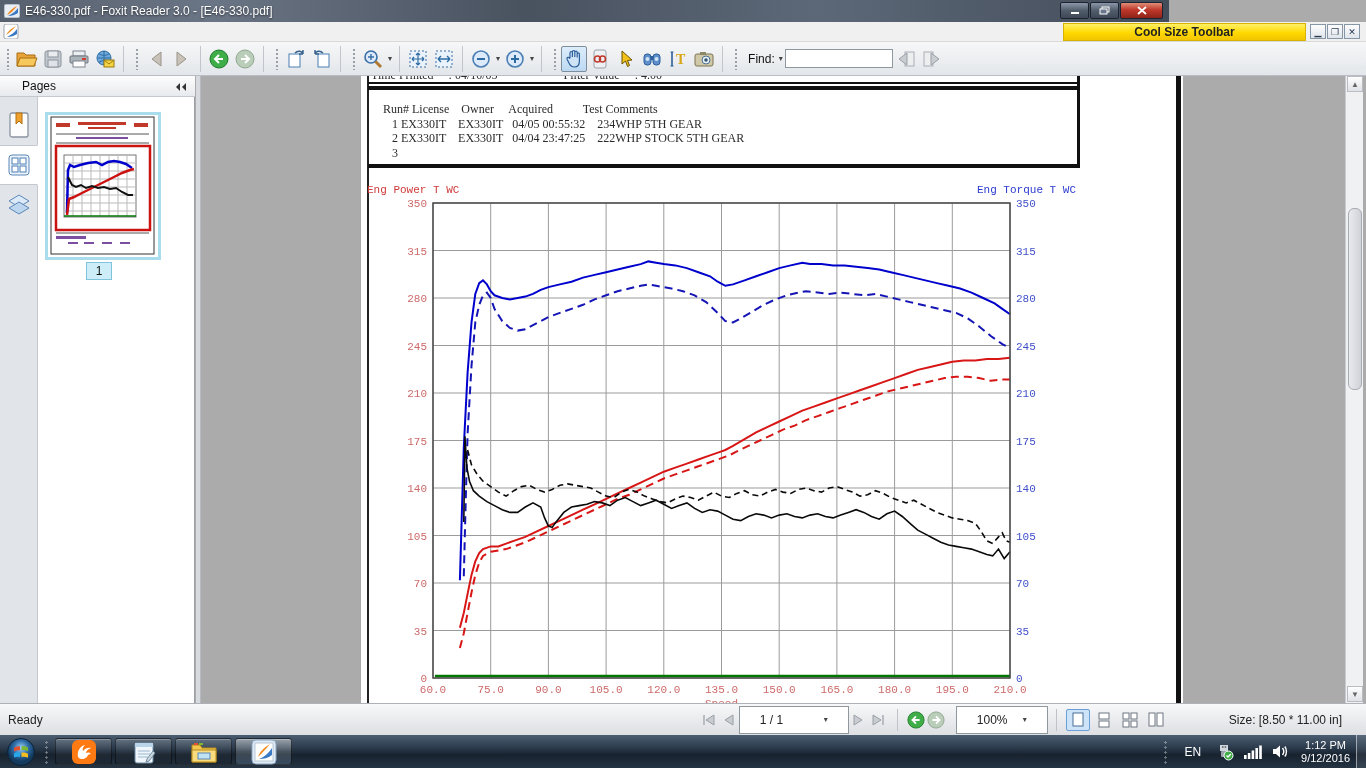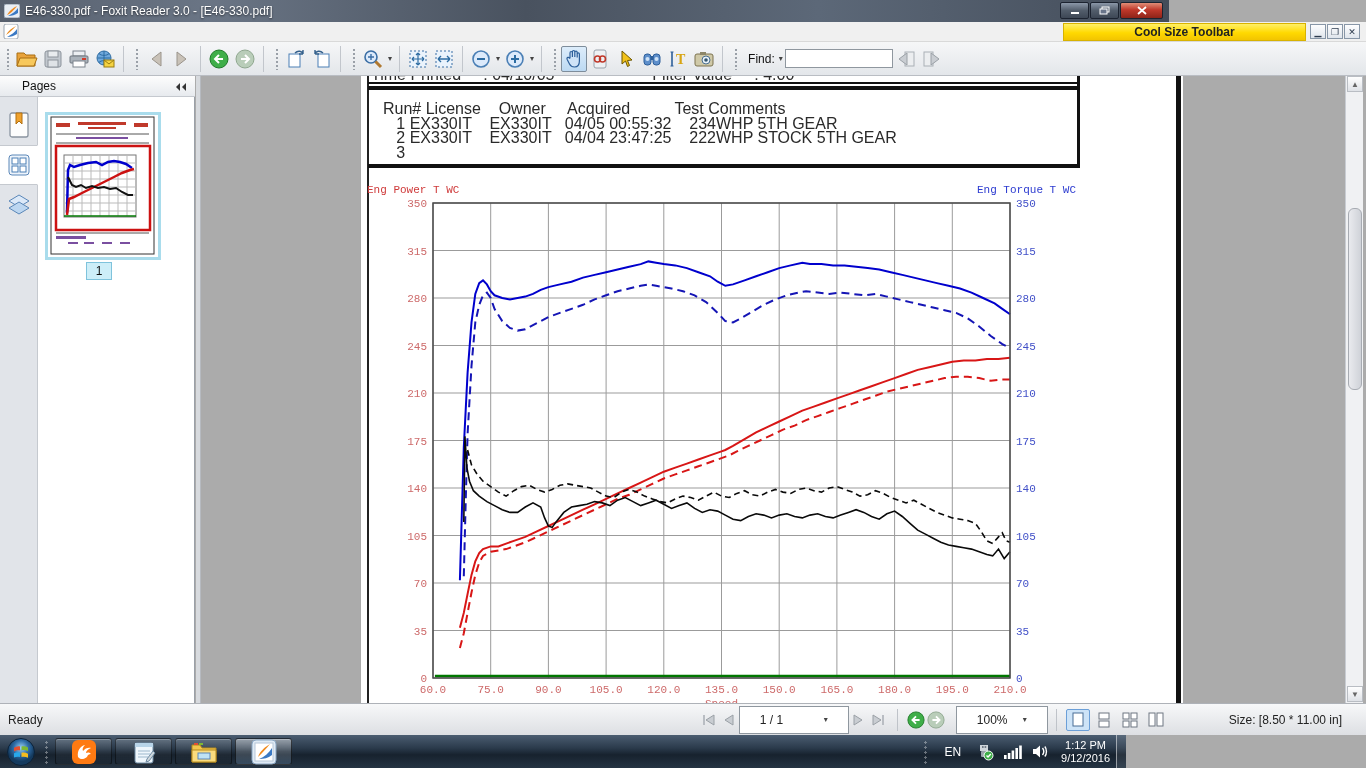--- a/index.html
+++ b/index.html
@@ -58,21 +58,21 @@
 
   #splitter{position:absolute;left:196px;top:0;width:5px;height:627px;background:#d7dade;border-right:1px solid #b6bac0}
   #docarea{position:absolute;left:201px;top:0;width:1144px;height:627px;background:#ababab;overflow:hidden}
   #page{position:absolute;left:160px;top:0;width:822px;height:627px;background:#fff;overflow:hidden}
   #page .hline1{position:absolute;left:7px;top:6px;width:712px;height:2px;background:#111}
   #page .hline2{position:absolute;left:7px;top:10px;width:712px;height:4px;background:#111}
   #page .hline3{position:absolute;left:7px;top:88px;width:712px;height:4px;background:#111}
   #page .vconn{position:absolute;left:716px;top:0;width:3px;height:92px;background:#111}
   #page .lborder{position:absolute;left:6px;top:0;width:2px;height:627px;background:#222}
   #page .rborder{position:absolute;left:815px;top:0;width:5px;height:627px;background:#111}
-  #page pre{font-family:Liberation Sans, sans-serif;font-size:16px;line-height:14.5px;color:#2a2a2a;white-space:pre}
+  #page pre{font-family:Liberation Serif, serif;font-size:12px;line-height:14.5px;color:#2a2a2a;white-space:pre}
   #headerline{position:absolute;left:10px;top:-8px}
   #runstable{position:absolute;left:22px;top:26px}
   #chartsvg{position:absolute;left:0;top:0}
   #chartsvg text{font-family:"Liberation Mono",monospace;font-size:11px}
 
   
   #vscroll{position:absolute;left:1345px;top:0;width:18px;height:627px;background:#f0f1f3;border-left:1px solid #c8ccd2}
   .sbtn{position:absolute;left:1px;width:16px;height:16px;background:linear-gradient(#fefefe,#dfe2e7);
     border:1px solid #b9bdc3;display:flex;align-items:center;justify-content:center;font-size:8px;color:#666}
   #sthumb{position:absolute;left:2px;top:132px;width:14px;height:182px;background:linear-gradient(90deg,#e9eaee,#cfd2d8);
@@ -81,21 +81,21 @@
   
   #statusbar{position:absolute;left:0;top:703px;width:1366px;height:32px;
     background:linear-gradient(#f7f8f9,#dddfe3);border-top:1px solid #aeb2b8;display:flex;align-items:center;color:#222}
   .snav{width:20px;height:20px;display:flex;align-items:center;justify-content:center}
   .scombo{height:28px;background:#fff;border:1px solid #8f979f;display:flex;align-items:center;font-size:12px;padding:0 20px;justify-content:space-between}
   .ssep{width:1px;height:22px;background:#bfc3c9;margin:0 8px}
   .laybtn{width:24px;height:22px;display:flex;align-items:center;justify-content:center;border:1px solid transparent;border-radius:2px;margin:0 1px}
   .laybtn.active{background:#cde3f7;border:1px solid #6b9fd8}
 
   
-  #taskbar{position:absolute;left:0;top:735px;width:1126px;height:33px;
+  #taskbar{position:absolute;left:0;top:735px;width:1366px;height:33px;
     background:linear-gradient(#4b5d71,#2a3a4b 40%,#17222e 60%,#253443);display:flex;align-items:center;color:#fff}
   #startorb{width:34px;height:29px;margin-left:4px;display:flex;align-items:center;justify-content:center}
   .tbgrip{width:5px;height:24px;margin:0 6px;
     background-image:radial-gradient(rgba(255,255,255,.35) 1px,transparent 1.2px);background-size:5px 5px}
   .taskbtn{width:57px;height:27px;margin-right:3px;border:1px solid rgba(0,0,0,.45);border-radius:3px;
     background:linear-gradient(rgba(255,255,255,.18),rgba(255,255,255,.05) 50%,rgba(0,0,0,.12));
     display:flex;align-items:center;justify-content:center;box-shadow:inset 0 1px 0 rgba(255,255,255,.25)}
   .taskbtn.active{background:linear-gradient(rgba(255,255,255,.45),rgba(255,255,255,.18) 50%,rgba(120,160,200,.25));
     border-color:rgba(0,0,0,.6)}
   #tray{margin-left:auto;display:flex;align-items:center}

